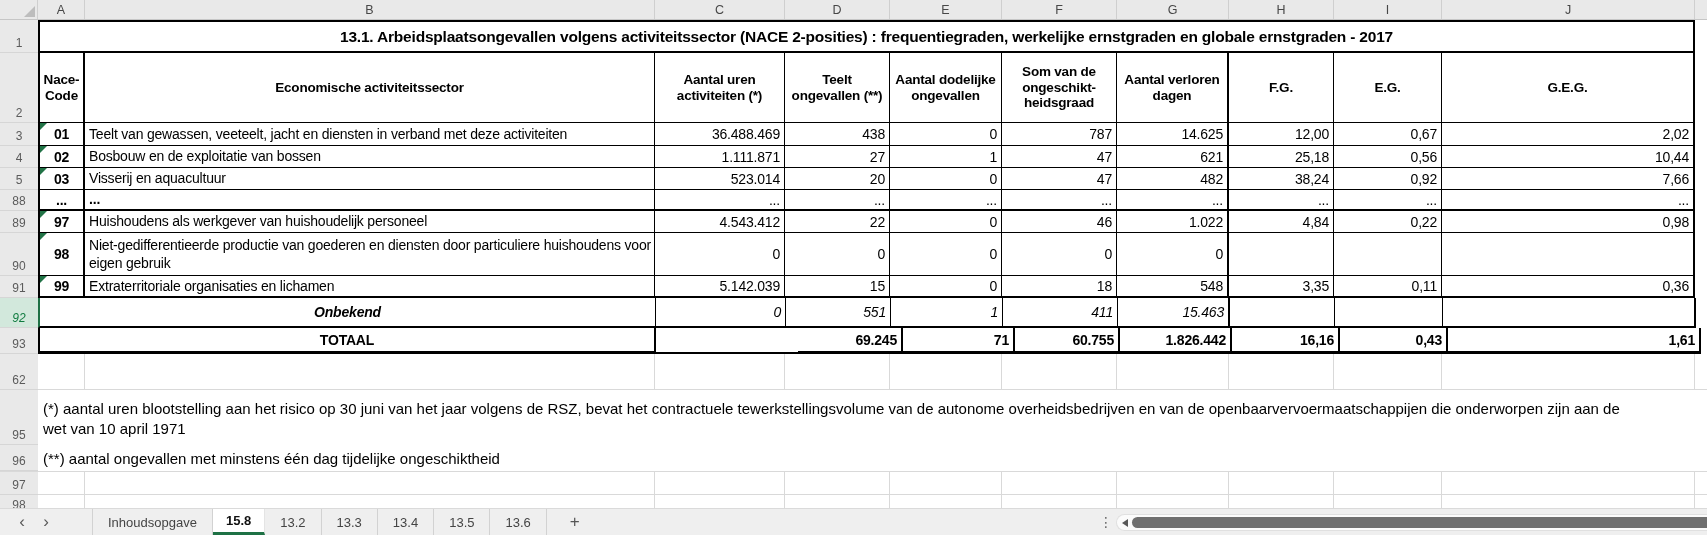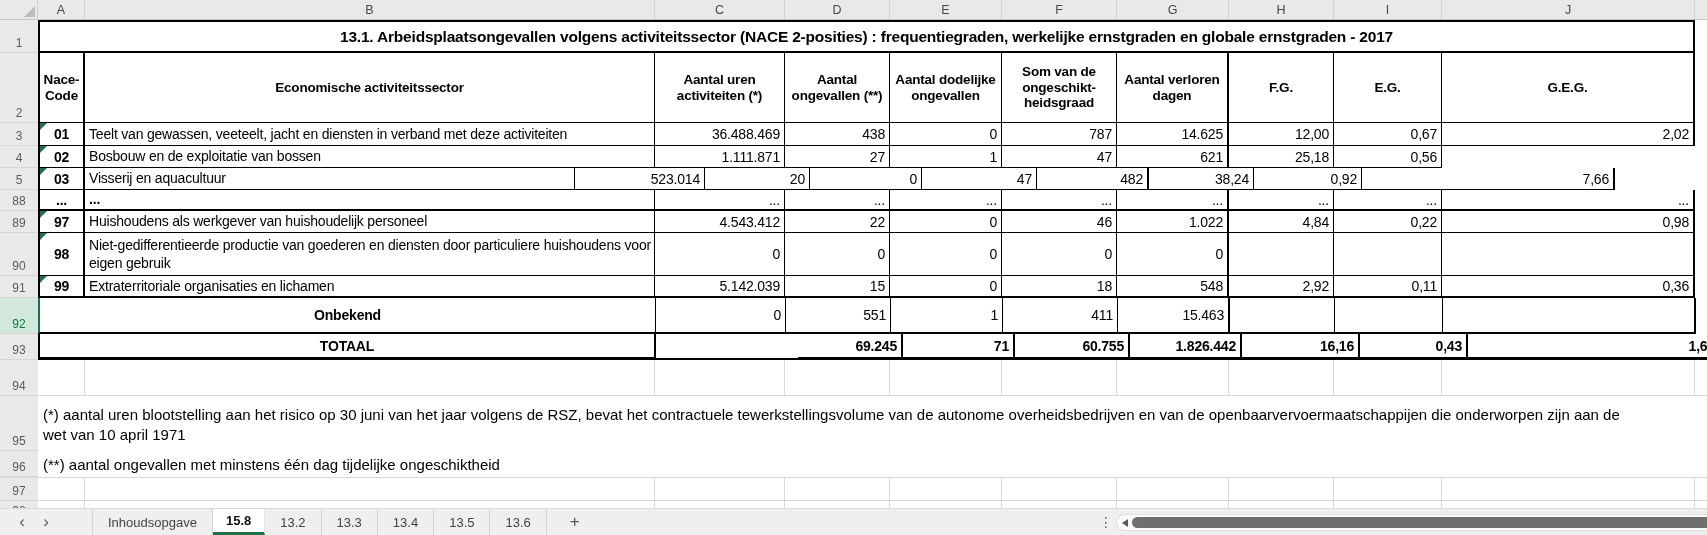--- a/index.html
+++ b/index.html
@@ -87,21 +87,21 @@
   <div id="grid">
       <div class="xrow" style="height: 33px;">
         <div class="gutter">1</div>
         <div class="tc title-cell first" style="width: 1657px;">13.1. Arbeidsplaatsongevallen volgens activiteitssector (NACE 2-posities) : frequentiegraden, werkelijke ernstgraden en globale ernstgraden - 2017</div>
       </div>
       <div class="xrow" style="height: 70px;">
         <div class="gutter">2</div>
         <div class="tc hc code first" style="width: 47px;">Nace-Code</div>
         <div class="tc hc" style="width: 570px;">Economische activiteitssector</div>
         <div class="tc hc" style="width: 130px;">Aantal uren activiteiten (*)</div>
-        <div class="tc hc" style="width: 105px;">Aantal ongevallen (**)</div>
+        <div class="tc hc" style="width: 105px;">Teelt ongevallen (**)</div>
         <div class="tc hc" style="width: 112px;">Aantal dodelijke ongevallen</div>
         <div class="tc hc" style="width: 115px;">Som van de ongeschikt-heidsgraad</div>
         <div class="tc gcol hc" style="width: 112px;">Aantal verloren dagen</div>
         <div class="tc hc" style="width: 105px;">F.G.</div>
         <div class="tc hc" style="width: 108px;">E.G.</div>
         <div class="tc jcol hc" style="width: 253px;">G.E.G.</div>
       </div>
       <div class="xrow" style="height: 23px;">
         <div class="gutter">3</div>
         <div class="tc code first tri" style="width: 47px;">01<span></span></div>
@@ -119,25 +119,26 @@
         <div class="gutter">4</div>
         <div class="tc code first tri" style="width: 47px;">02<span></span></div>
         <div class="tc sector" style="width: 570px;">Bosbouw en de exploitatie van bossen</div>
         <div class="tc num" style="width: 130px;">1.111.871</div>
         <div class="tc num" style="width: 105px;">27</div>
         <div class="tc num" style="width: 112px;">1</div>
         <div class="tc num" style="width: 115px;">47</div>
         <div class="tc gcol num" style="width: 112px;">621</div>
         <div class="tc num" style="width: 105px;">25,18</div>
         <div class="tc num" style="width: 108px;">0,56</div>
+        <div class="tc jcol num" style="width: 253px;">10,44</div>
       </div>
       <div class="xrow" style="height: 22px;">
         <div class="gutter">5</div>
         <div class="tc code first tri" style="width: 47px;">03<span></span></div>
-        <div class="tc sector" style="width: 490px;">Visserij en aquacultuur</div>
+        <div class="tc sector" style="width: 570px;">Visserij en aquacultuur</div>
         <div class="tc num" style="width: 130px;">523.014</div>
         <div class="tc num" style="width: 105px;">20</div>
         <div class="tc num" style="width: 112px;">0</div>
         <div class="tc num" style="width: 115px;">47</div>
         <div class="tc gcol num" style="width: 112px;">482</div>
         <div class="tc num" style="width: 105px;">38,24</div>
         <div class="tc num" style="width: 108px;">0,92</div>
         <div class="tc jcol num" style="width: 253px;">7,66</div>
       </div>
       <div class="xrow tb dots" style="height: 21px;">
@@ -181,50 +182,50 @@
       </div>
       <div class="xrow tb" style="height: 22px;">
         <div class="gutter">91</div>
         <div class="tc code first tri" style="width: 47px;">99<span></span></div>
         <div class="tc sector" style="width: 570px;">Extraterritoriale organisaties en lichamen</div>
         <div class="tc num" style="width: 130px;">5.142.039</div>
         <div class="tc num" style="width: 105px;">15</div>
         <div class="tc num" style="width: 112px;">0</div>
         <div class="tc num" style="width: 115px;">18</div>
         <div class="tc gcol num" style="width: 112px;">548</div>
-        <div class="tc num" style="width: 105px;">2,92</div>
+        <div class="tc num" style="width: 105px;">3,35</div>
         <div class="tc num" style="width: 108px;">0,11</div>
         <div class="tc jcol num" style="width: 253px;">0,36</div>
       </div>
-      <div class="xrow tb sel" style="height: 36px;">
+      <div class="xrow tb sel" style="height: 30px; font-style: italic;">
         <div class="gutter sel">92</div>
         <div class="tc merged first" style="width: 618px;">Onbekend</div>
         <div class="tc num" style="width: 130px;">0</div>
         <div class="tc num" style="width: 105px;">551</div>
         <div class="tc num" style="width: 112px;">1</div>
         <div class="tc num" style="width: 115px;">411</div>
         <div class="tc gcol num" style="width: 112px;">15.463</div>
         <div class="tc num" style="width: 105px;"></div>
         <div class="tc num" style="width: 108px;"></div>
         <div class="tc jcol num" style="width: 253px;"></div>
       </div>
       <div class="xrow total" style="height: 26px;">
         <div class="gutter">93</div>
         <div class="tc merged first" style="width: 618px;">TOTAAL</div>
         <div class="tc num" style="width: 142px; margin-top: 24px;">4.288.528.052</div>
         <div class="tc num" style="width: 105px;">69.245</div>
         <div class="tc num" style="width: 112px;">71</div>
-        <div class="tc num" style="width: 115px;">60.755</div>
+        <div class="tc num" style="width: 105px;">60.755</div>
         <div class="tc gcol num" style="width: 112px;">1.826.442</div>
-        <div class="tc num" style="width: 118px;">16,16</div>
+        <div class="tc num" style="width: 108px;">16,16</div>
         <div class="tc num" style="width: 108px;">0,43</div>
         <div class="tc jcol num" style="width: 253px;">1,61</div>
       </div>
       <div class="brow" style="height: 36px;">
-        <div class="gutter">94</div>
+        <div class="gutter">62</div>
         <div class="gc" style="width: 47px;"></div>
         <div class="gc" style="width: 570px;"></div>
         <div class="gc" style="width: 130px;"></div>
         <div class="gc" style="width: 105px;"></div>
         <div class="gc" style="width: 112px;"></div>
         <div class="gc" style="width: 115px;"></div>
         <div class="gc" style="width: 112px;"></div>
         <div class="gc" style="width: 105px;"></div>
         <div class="gc" style="width: 108px;"></div>
         <div class="gc" style="width: 253px;"></div>

